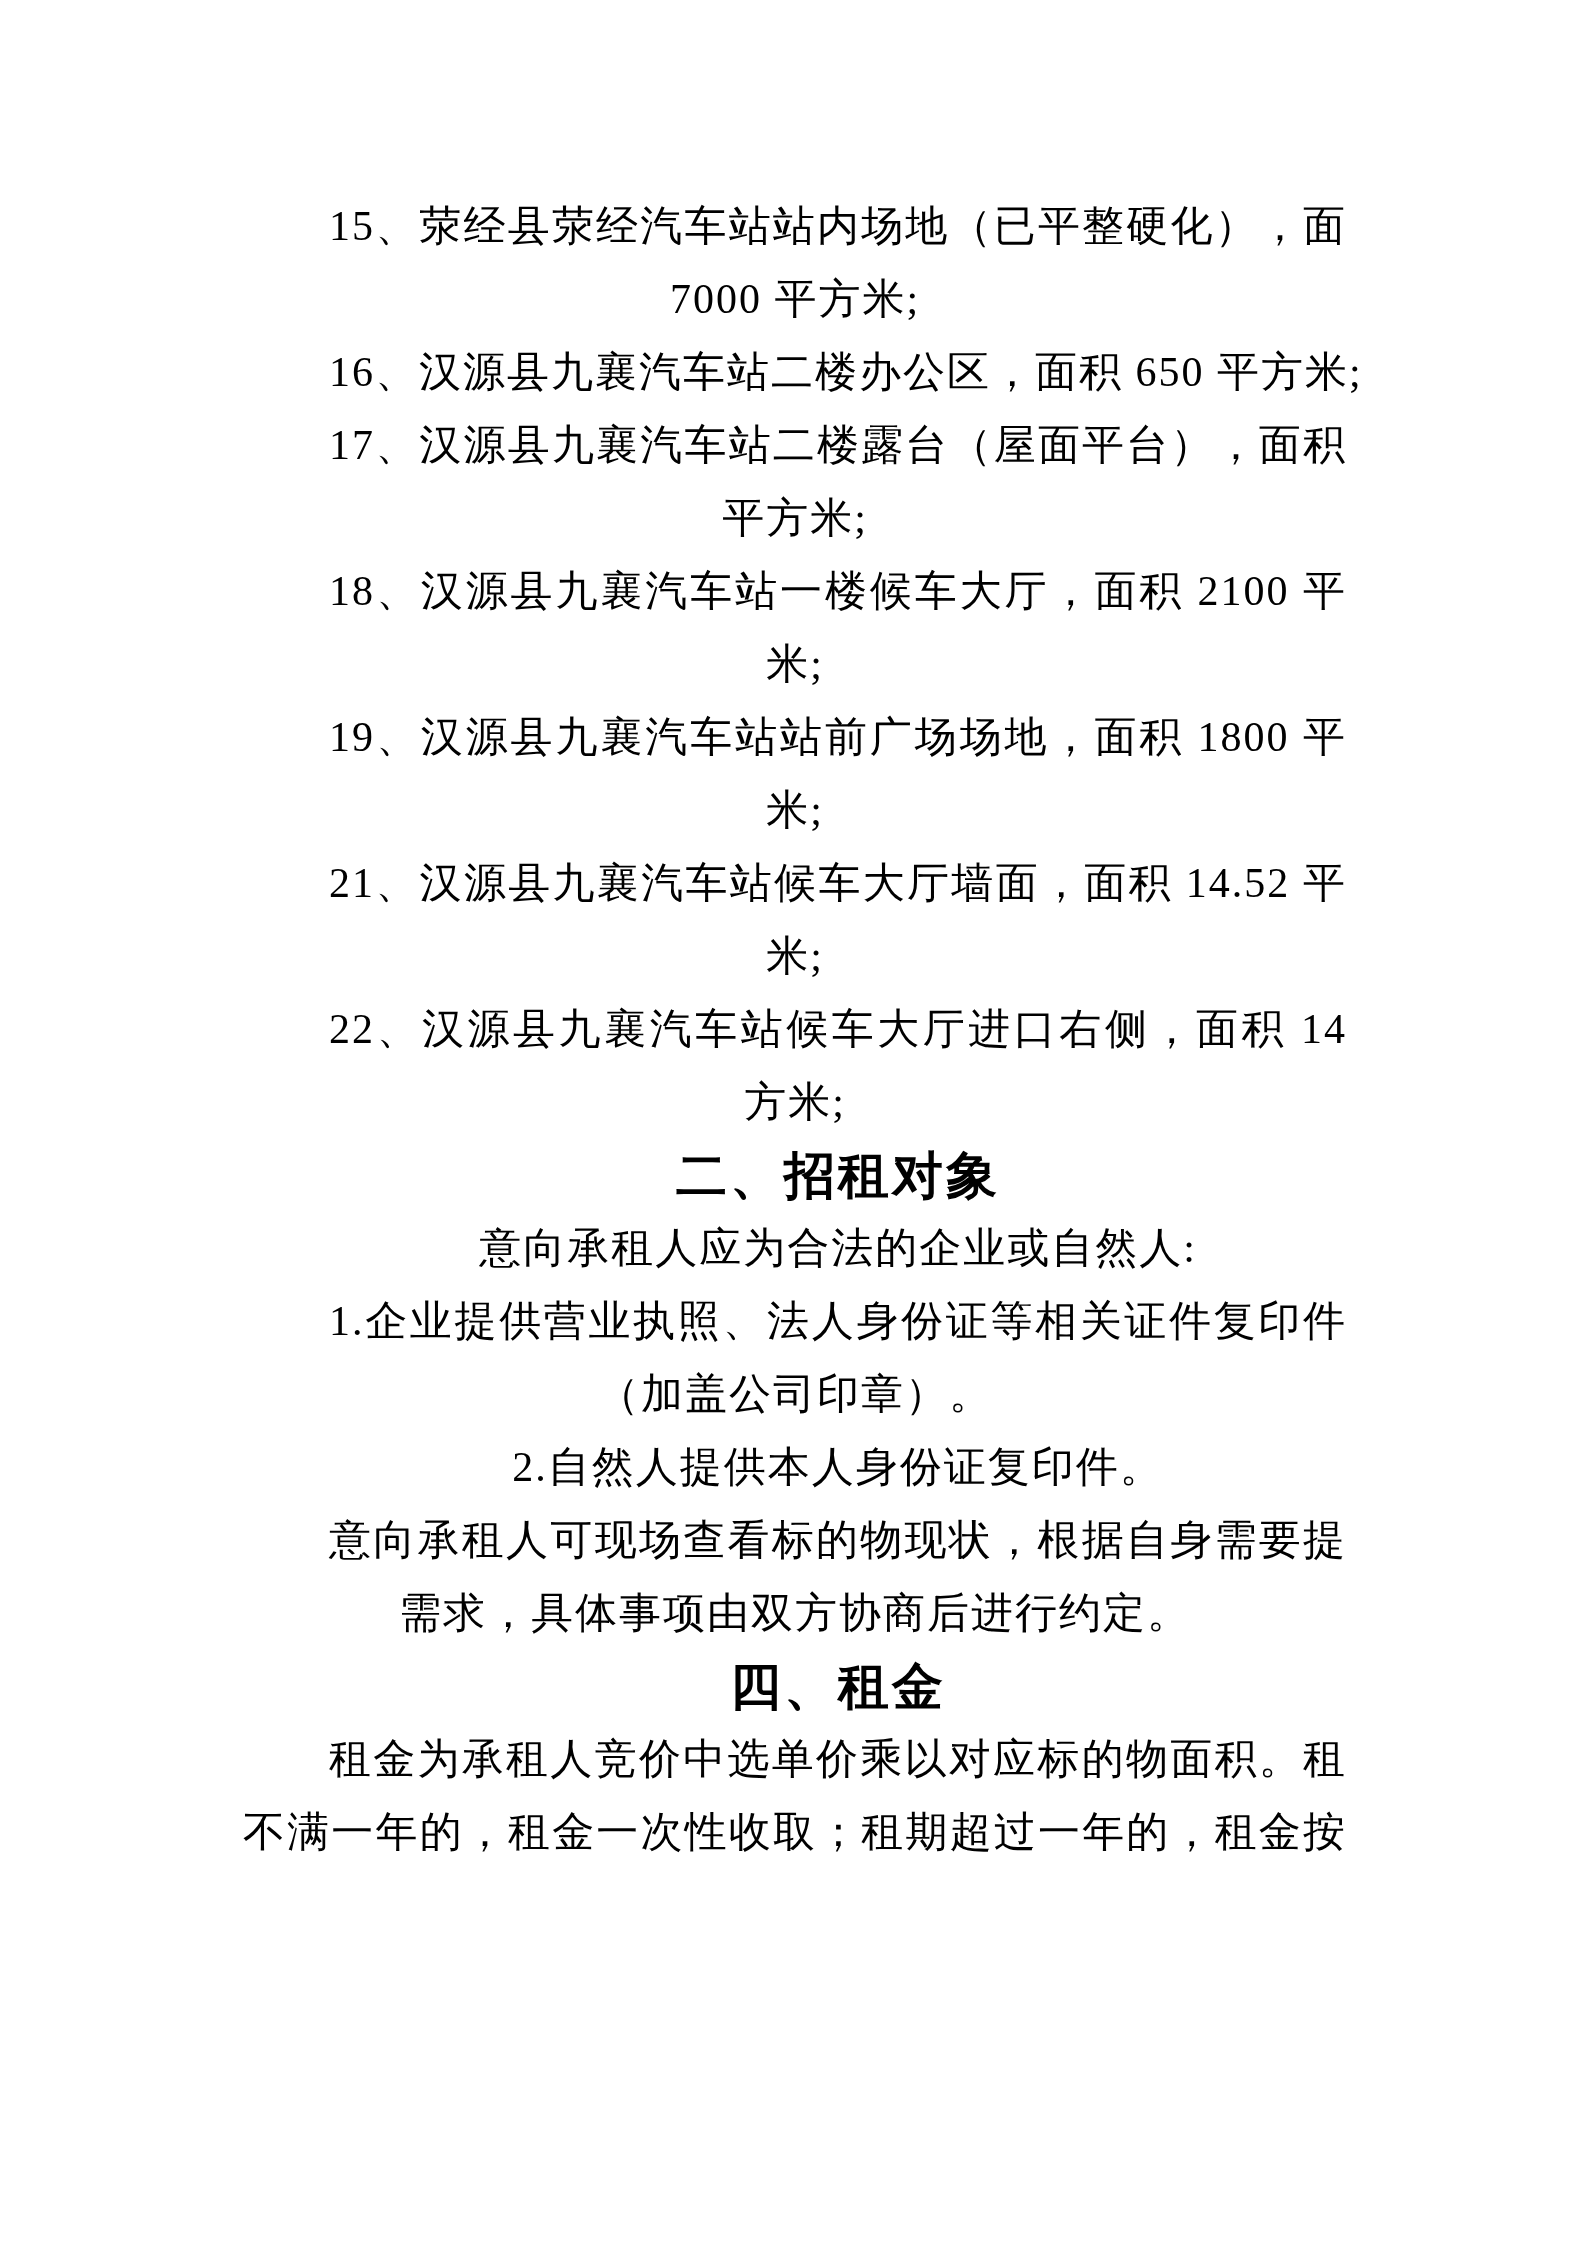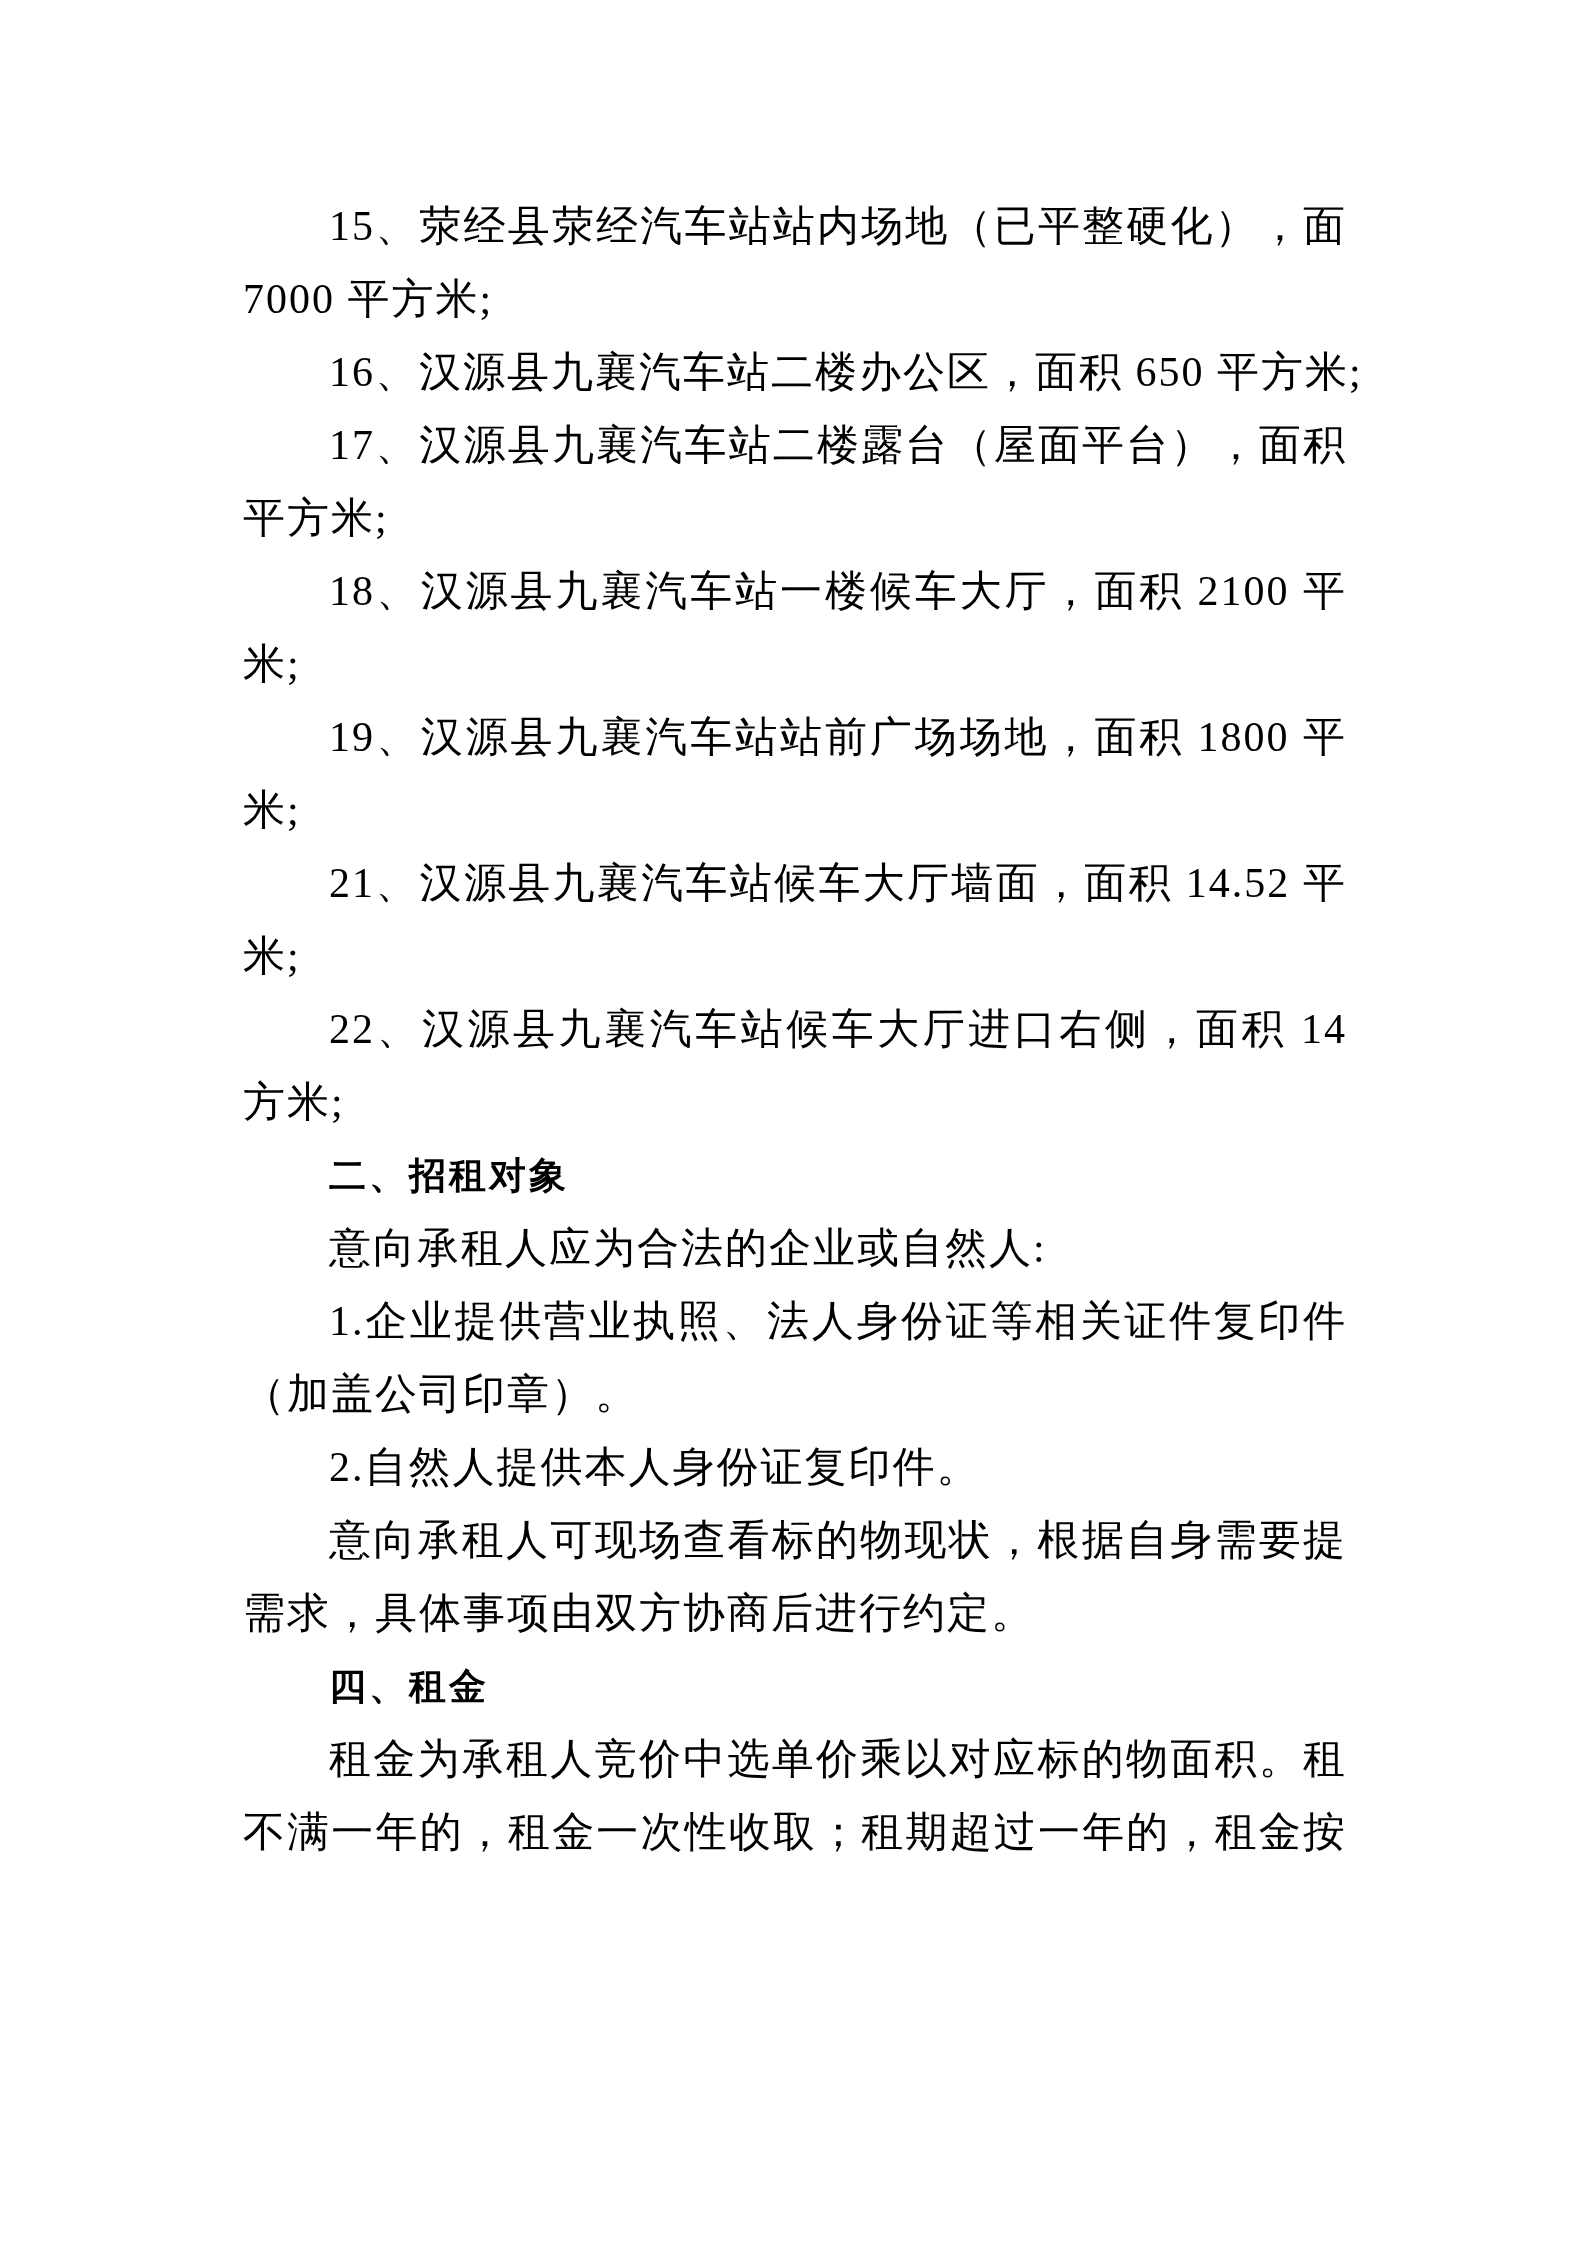--- a/index.html
+++ b/index.html
@@ -24,38 +24,39 @@
   .text-block {
     width: 1104px;
   }
   .line {
     height: 73px;
     line-height: 73px;
     font-size: 42px;
     letter-spacing: 2px;
     white-space: nowrap;
     font-family: "Liberation Serif", serif;
+    text-align: center;
   }
   
   .line.fill {
     white-space: normal;
     overflow: hidden;
     text-align: justify;
     text-align-last: justify;
     text-justify: inter-character;
   }
   
   .line.indent {
     padding-left: 86px;
   }
   
   .line.heading {
     font-family: "Liberation Sans", sans-serif;
     font-weight: 700;
-    font-size: 37px;
+    font-size: 51px;
     letter-spacing: 3px;
   }
 </style>
 </head>
 <body>
 
 <div class="page">
   <div class="text-block" id="doc">
       <div class="line indent fill">15、荥经县荥经汽车站站内场地（已平整硬化），面积</div>
       <div class="line">7000 平方米;</div>

